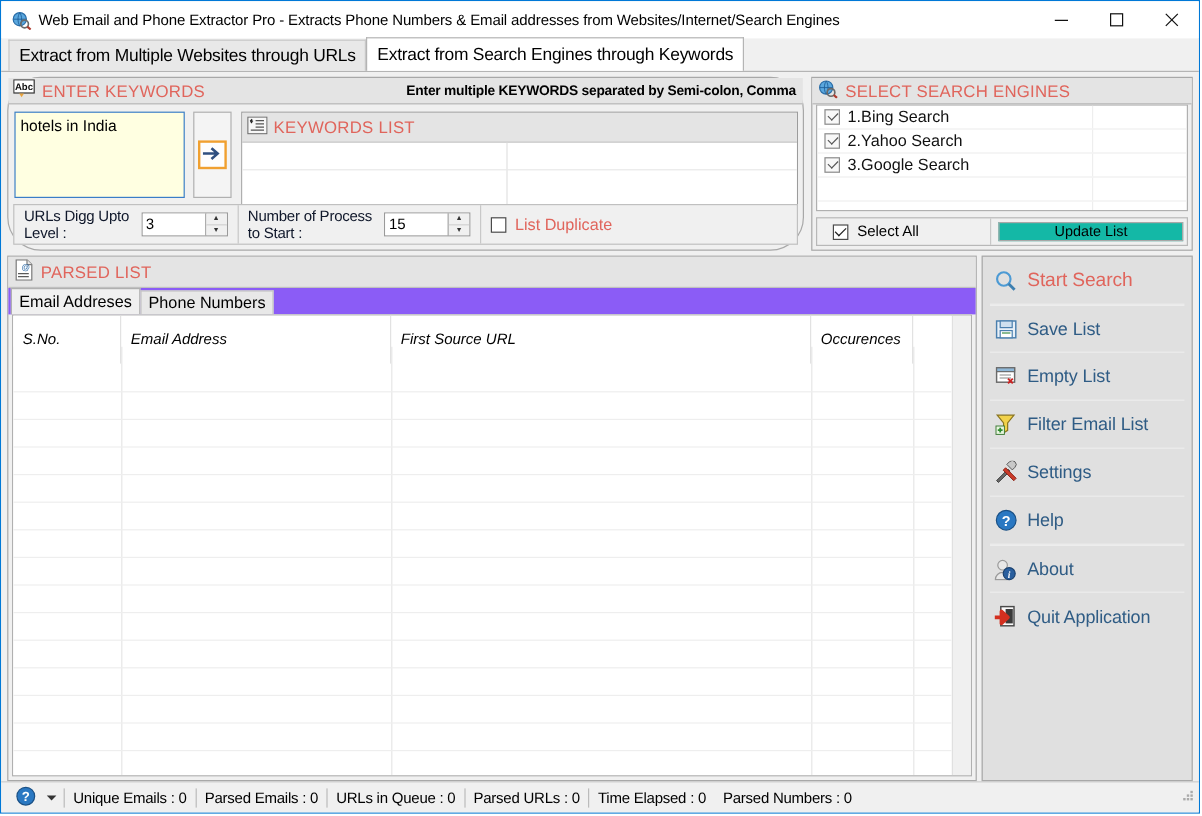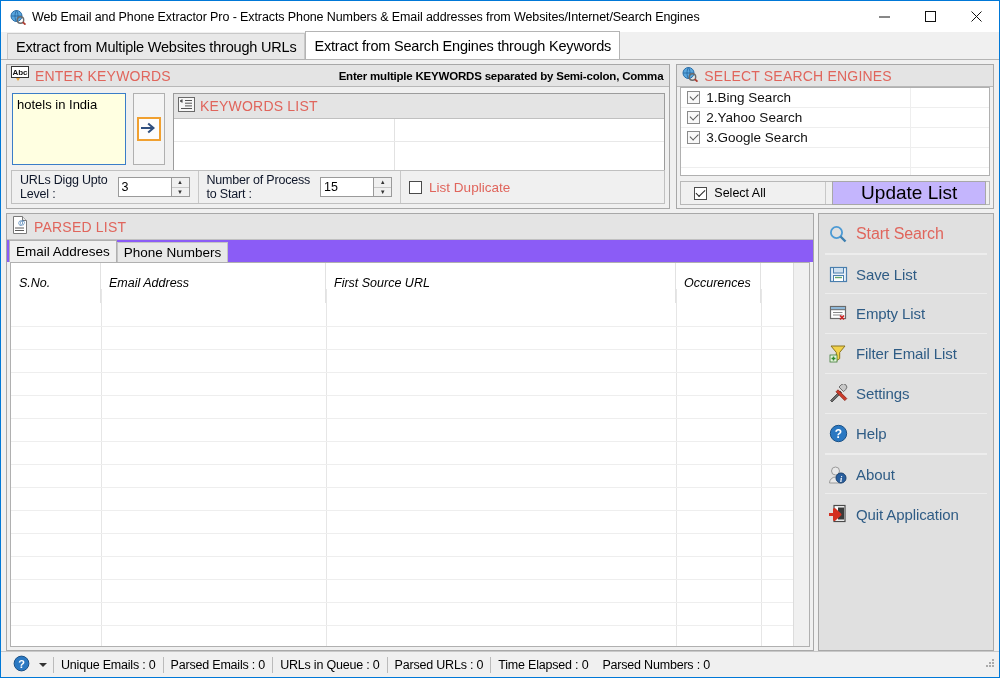--- a/index.html
+++ b/index.html
@@ -112,29 +112,29 @@
     margin-left: 5px;
     letter-spacing: 0.2px;
   }
   .head-hint {
     margin-left: auto; margin-right: 6px;
     font-size: 11.5px; color: #000;
     letter-spacing: -0.2px;
     font-weight: bold;
   }
   
-  .kw-panel { width: 665px; height: 145px; }
+  .kw-panel { width: 665px; height: 145px; border-radius: 28px; }
   .kw-body {
     display: flex;
     padding: 6px 4px 0 5px;
     box-sizing: border-box;
     height: 92px;
   }
   .kw-input {
-    width: 114px; height: 72px;
+    width: 142px; height: 72px;
     background: #ffffe1;
     border: 1px solid #3a7dc8;
     box-sizing: border-box;
     font-family: "Liberation Sans", sans-serif;
     font-size: 13px;
     padding: 3px 4px;
     resize: none;
     outline: none;
     color: #000;
     line-height: 15px;
@@ -281,24 +281,24 @@
   }
   .se-foot .selall {
     display: flex; align-items: center;
     padding-left: 6px; width: 145px;
     border-right: 1px solid #c8c8c8; height: 100%;
     box-sizing: border-box;
   }
   .se-foot .selall span { margin-left: 7px; font-size: 12.5px; }
   .update-btn {
     flex: 1; margin: 2px 3px 2px 6px;
-    background: #c4b5fd;
+    background: #14b8a6;
     border: 1px solid #a8a8a8;
     display: flex; align-items: center; justify-content: center;
-    font-size: 19px; color: #000;
+    font-size: 12px; color: #000;
     box-sizing: border-box;
   }
   
   .bottomrow {
     flex: 1;
     display: flex;
     gap: 0px;
     margin-top: 4px;
     min-height: 0;
   }

